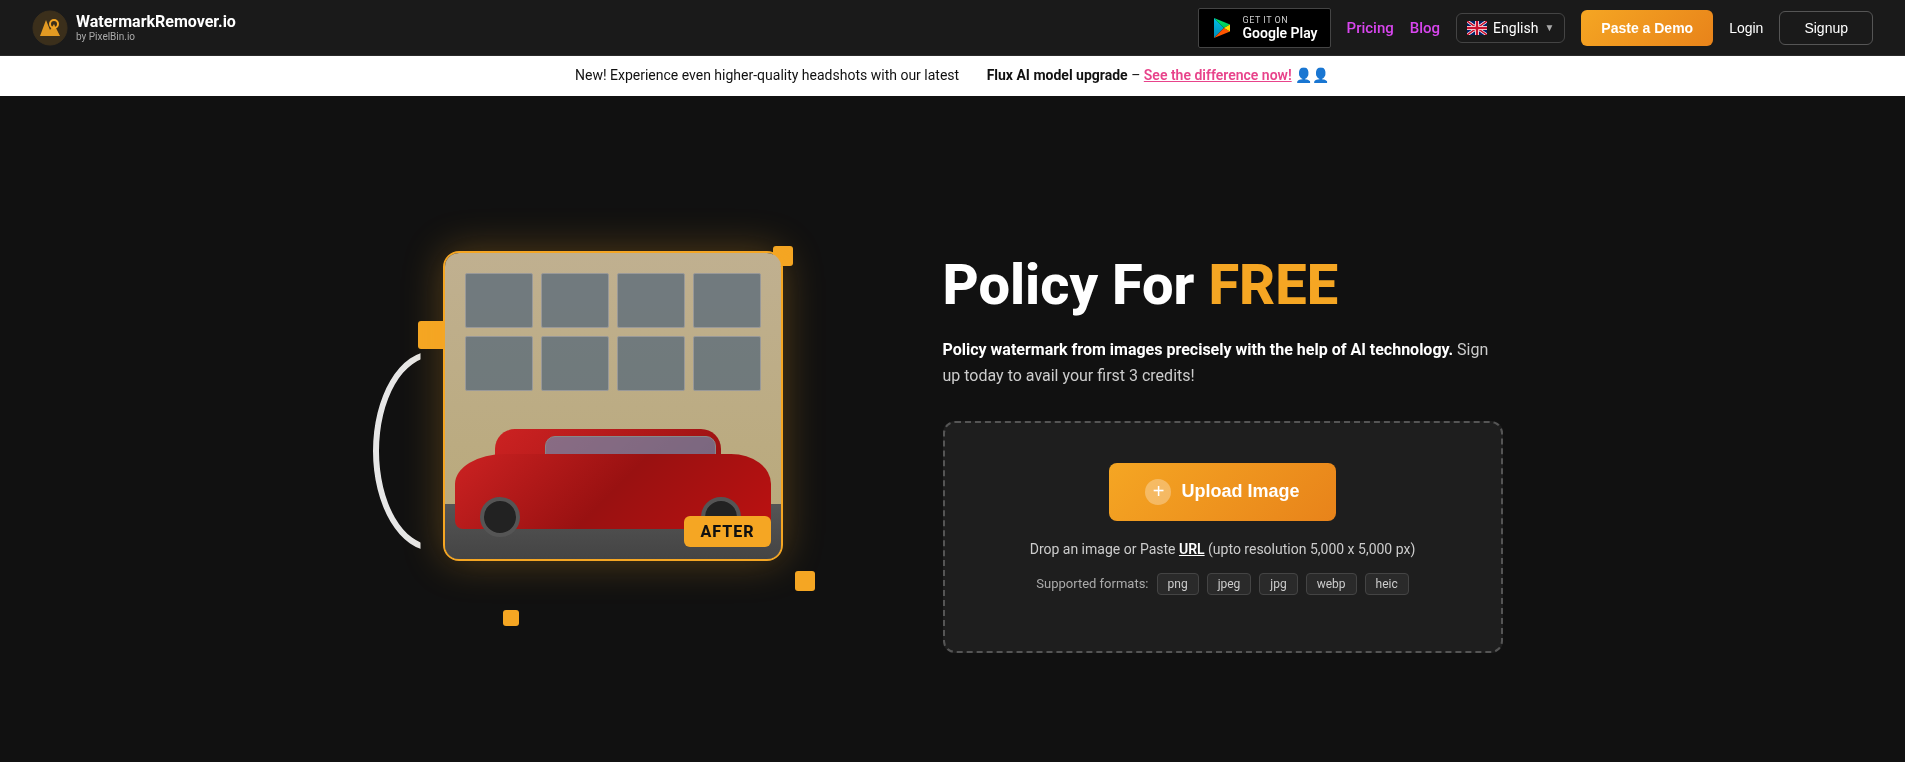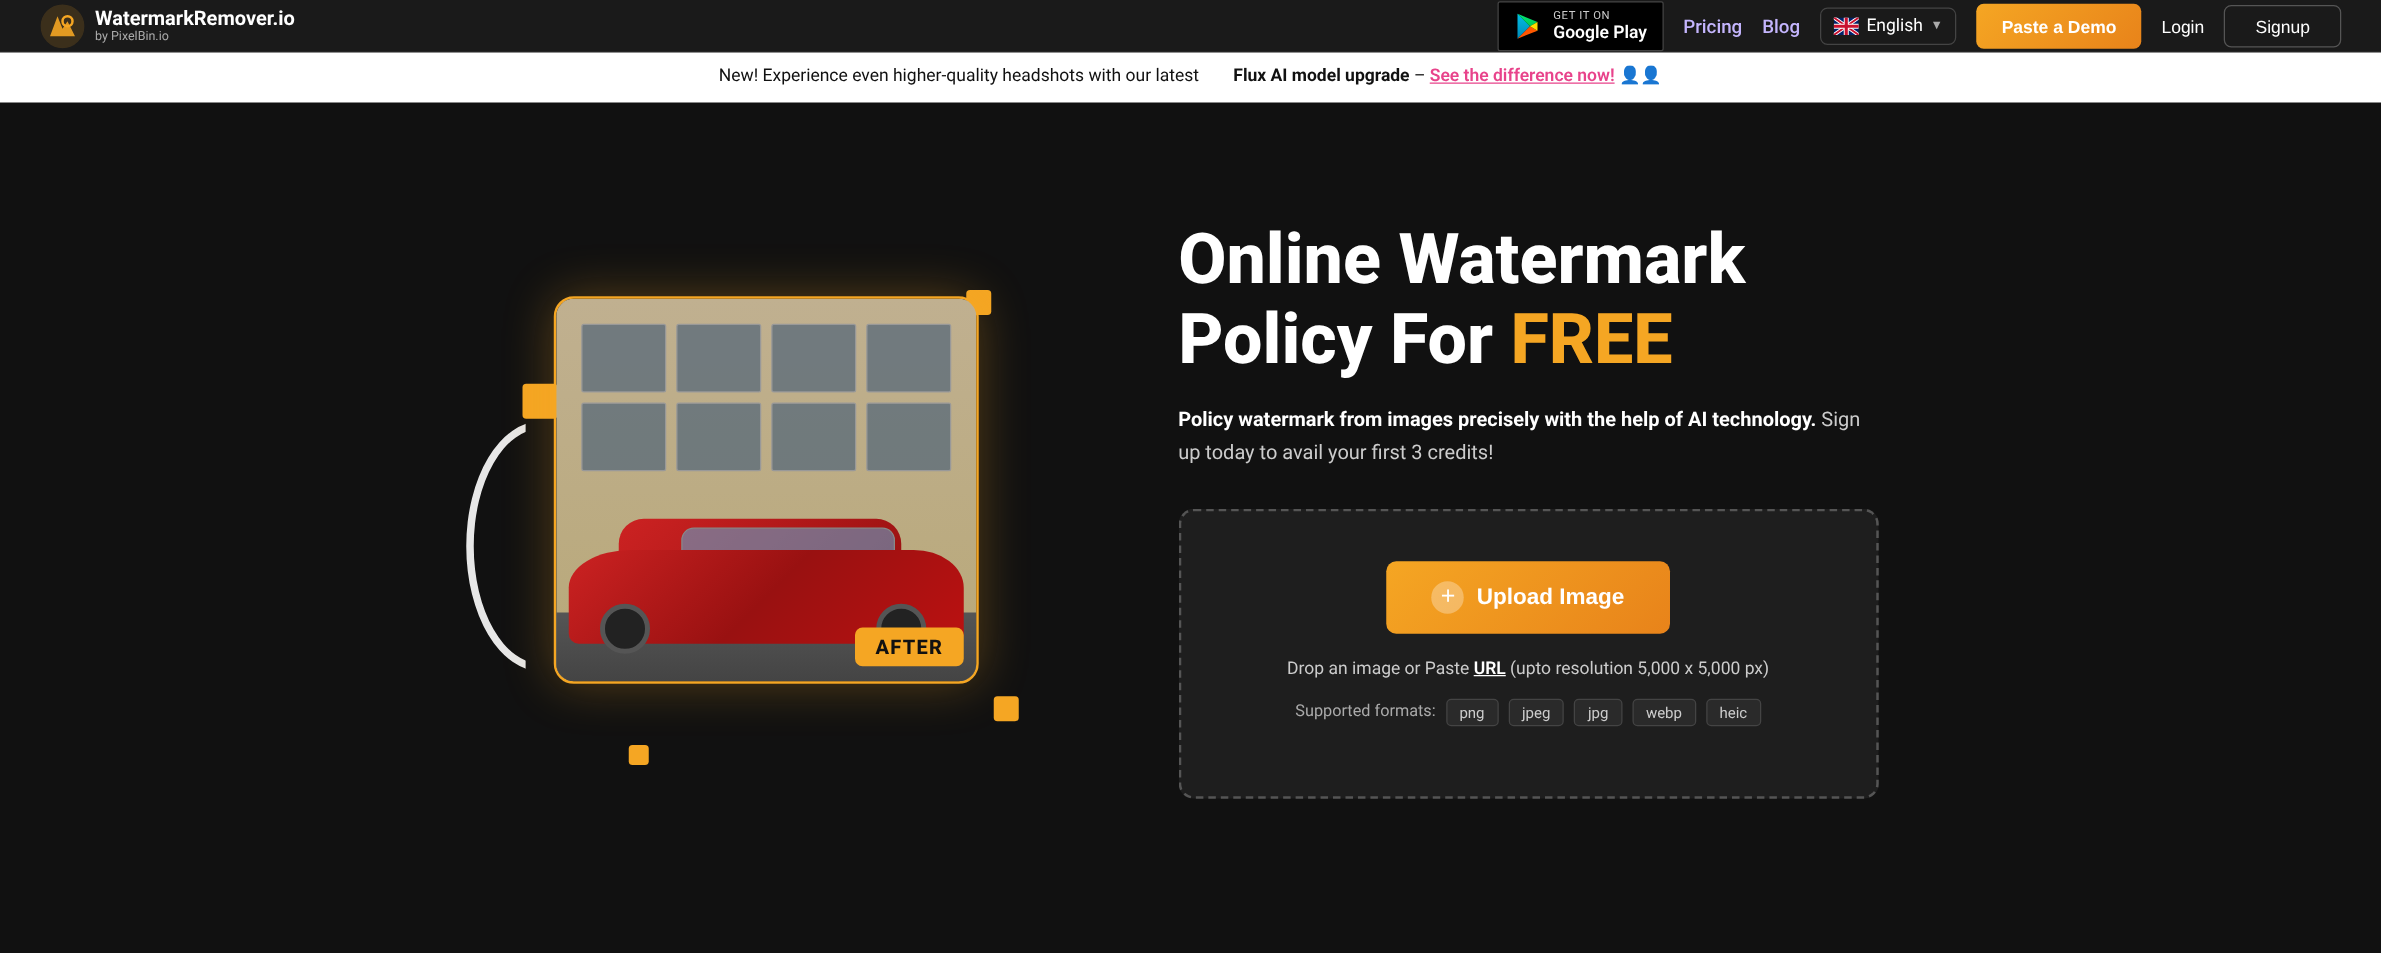--- a/index.html
+++ b/index.html
@@ -12,21 +12,21 @@
       overflow-x: hidden;
     }
 
     
     .navbar {
       background: #1a1a1a;
       display: flex;
       align-items: center;
       justify-content: space-between;
       padding: 0 32px;
-      height: 42px;
+      height: 56px;
       border-bottom: 1px solid #2a2a2a;
     }
     .navbar-left {
       display: flex;
       align-items: center;
       gap: 8px;
     }
     .logo-icon {
       width: 36px;
       height: 36px;
@@ -74,21 +74,21 @@
       color: #cccccc;
       text-transform: uppercase;
       letter-spacing: 0.5px;
     }
     .play-text-bottom {
       font-size: 14px;
       font-weight: 600;
       color: #ffffff;
     }
     .nav-link {
-      color: #c4b5fd;
+      color: #d946ef;
       font-size: 15px;
       font-weight: 500;
       cursor: pointer;
       text-decoration: none;
     }
     .lang-selector {
       display: flex;
       align-items: center;
       gap: 6px;
       cursor: pointer;
@@ -532,21 +532,21 @@
       </div>
 
       <div class="after-badge">AFTER</div>
     </div>
     <div class="deco-square-3"></div>
     <div class="deco-square-4"></div>
   </div>
 
   <div class="hero-content">
     <h1 class="hero-title">
-      <span>Online Watermark</span><br>
+      <br>
       <span>Policy For </span><span class="hero-title-free">FREE</span>
     </h1>
     <p class="hero-subtitle">
       <strong>Policy watermark from images precisely with the help of AI technology.</strong> Sign up today to avail your first 3 credits!
     </p>
 
     <div class="upload-box">
       <button class="upload-btn">
         <span class="upload-plus-icon">+</span>
         <span>Upload Image</span>

